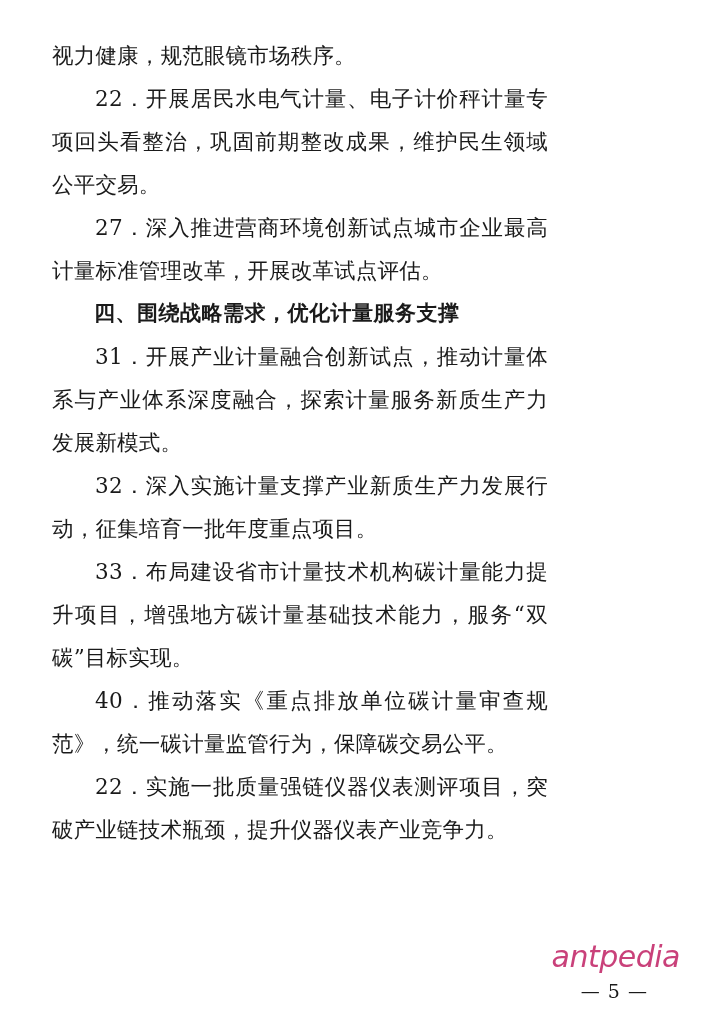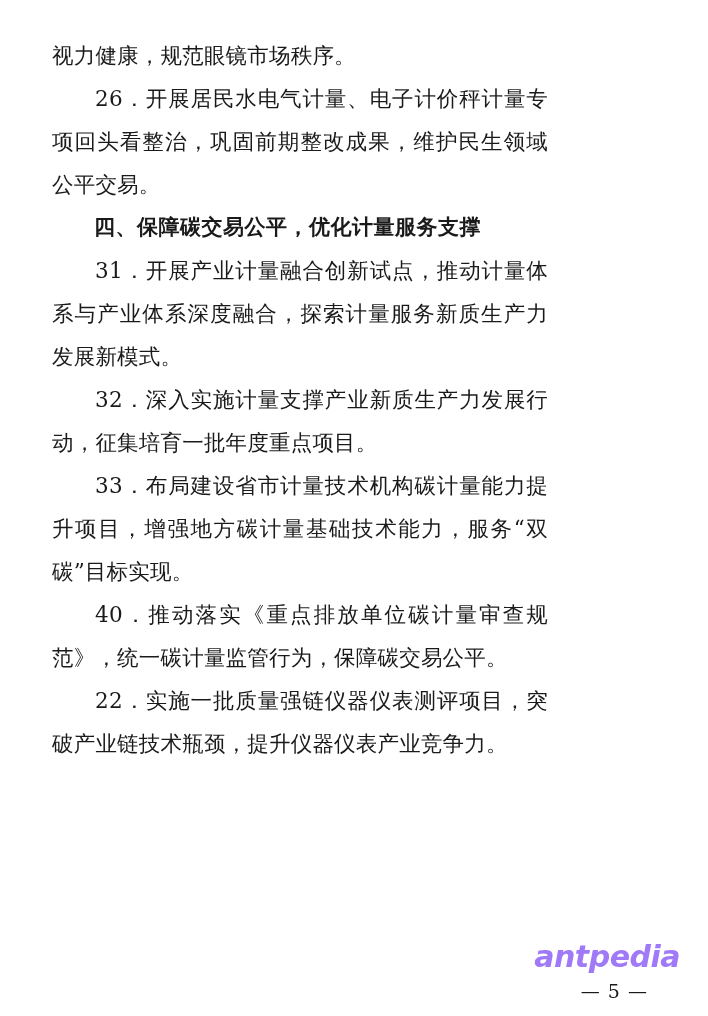--- a/index.html
+++ b/index.html
@@ -43,22 +43,22 @@
     font-family: "DejaVu Sans", "Liberation Sans", sans-serif;
     letter-spacing: 0.5px;
   }
   #watermark {
     position: absolute;
     right: 28px;
     bottom: 42px;
     font-family: "DejaVu Sans", "Liberation Sans", sans-serif;
     font-size: 30px;
     font-style: italic;
-    font-weight: bold;
-    color: #8b5cf6;
+    font-weight: normal;
+    color: #be185d;
     opacity: 0.82;
     letter-spacing: -0.5px;
     user-select: none;
   }
   #footer {
     position: absolute;
     left: 0;
     right: 60px;
     bottom: 14px;
     text-align: right;
@@ -68,27 +68,28 @@
     letter-spacing: 1px;
   }
 </style>
 </head>
 <body>
 
 <div id="page">
 
   <p class="para">视力健康，规范眼镜市场秩序。</p>
 
-  <p class="para indent">26．开展居民水电气计量、电子计价秤计量专项回头看整治，巩固前期整改成果，维护民生领域公平交易。</p>
+  <p class="para indent">22．开展居民水电气计量、电子计价秤计量专项回头看整治，巩固前期整改成果，维护民生领域公平交易。</p>
+
+  <p class="para indent">27．深入推进营商环境创新试点城市企业最高计量标准管理改革，开展改革试点评估。</p>
 
 
 
 
-
-  <p class="heading">四、保障碳交易公平，优化计量服务支撑</p>
+  <p class="heading">四、围绕战略需求，优化计量服务支撑</p>
 
   <p class="para indent">31．开展产业计量融合创新试点，推动计量体系与产业体系深度融合，探索计量服务新质生产力发展新模式。</p>
 
   <p class="para indent">32．深入实施计量支撑产业新质生产力发展行动，征集培育一批年度重点项目。</p>
 
   <p class="para indent">33．布局建设省市计量技术机构碳计量能力提升项目，增强地方碳计量基础技术能力，服务“双碳”目标实现。</p>
 
   <p class="para indent">40．推动落实《重点排放单位碳计量审查规范》，统一碳计量监管行为，保障碳交易公平。</p>
 
   <p class="para indent">22．实施一批质量强链仪器仪表测评项目，突破产业链技术瓶颈，提升仪器仪表产业竞争力。</p>

